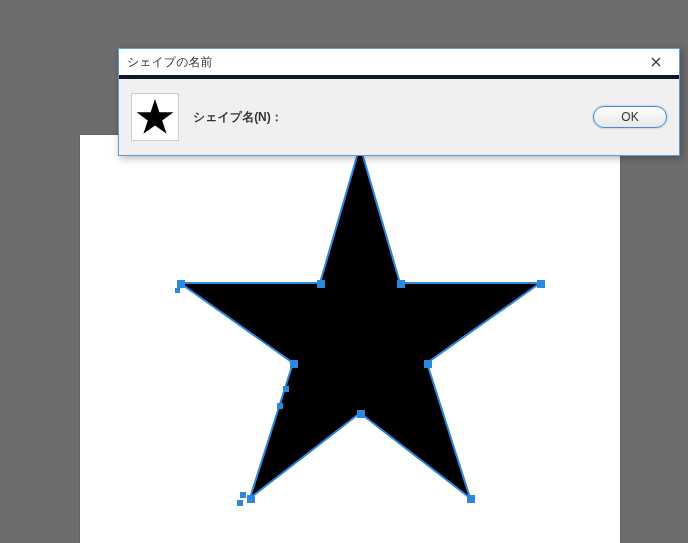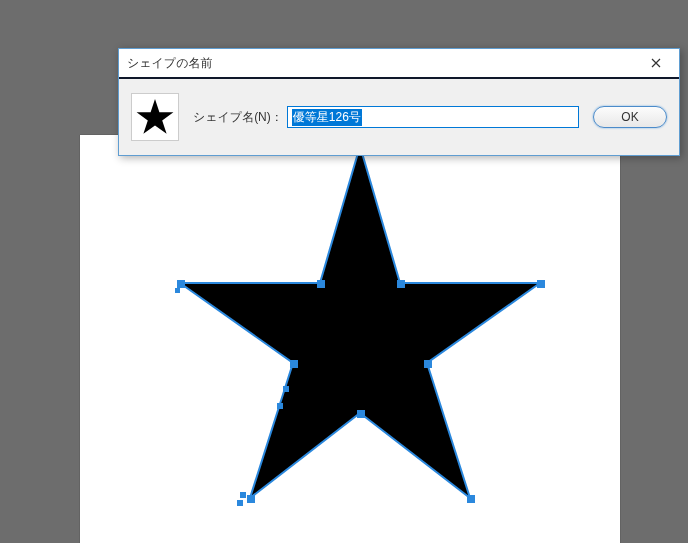--- a/index.html
+++ b/index.html
@@ -45,21 +45,21 @@
       left: 118px;
       top: 48px;
       width: 562px;
       background: #f0f0f0;
       border: 1px solid #5f9dd1;
       box-shadow: 2px 2px 8px rgba(0,0,0,0.3);
     }
     .dialog-titlebar {
       height: 30px;
       background: #fff;
-      border-bottom: 2px solid #0f172a;
+      border-bottom: 4px solid #0f172a;
       display: flex;
       align-items: center;
       padding: 0 8px;
       justify-content: space-between;
     }
     .dialog-title {
       font-size: 12px;
       color: #333;
     }
     .close-btn {
@@ -87,23 +87,23 @@
       align-items: center;
       justify-content: center;
       flex-shrink: 0;
     }
     .thumbnail svg {
       width: 40px;
       height: 40px;
     }
     .form-row {
       display: flex;
-      align-items: center;
-      gap: 4px;
+      gap: 12px;
       flex: 1;
+      font-weight: bold;
     }
     .form-label {
       font-size: 12px;
       color: #333;
       white-space: nowrap;
     }
     .form-input {
       flex: 1;
       height: 22px;
       border: 1px solid #0078d7;
@@ -177,21 +177,18 @@
     </div>
   </div>
   <div class="dialog-body">
     <div class="thumbnail">
       <svg viewBox="0 0 100 100">
           <path fill="#000" d="M50 5 L61 38 L96 38 L68 59 L79 92 L50 71 L21 92 L32 59 L4 38 L39 38 Z"></path>
         </svg>
     </div>
     <div class="form-row">
       <span class="form-label">シェイプ名(N)：</span>
-      <div class="form-input">
-        <span class="form-input-text">優等星126号</span>
-      </div>
     </div>
     <div class="button-column">
       <div class="dlg-button primary">OK</div>
     </div>
   </div>
 </div>
 
 </body></html>

